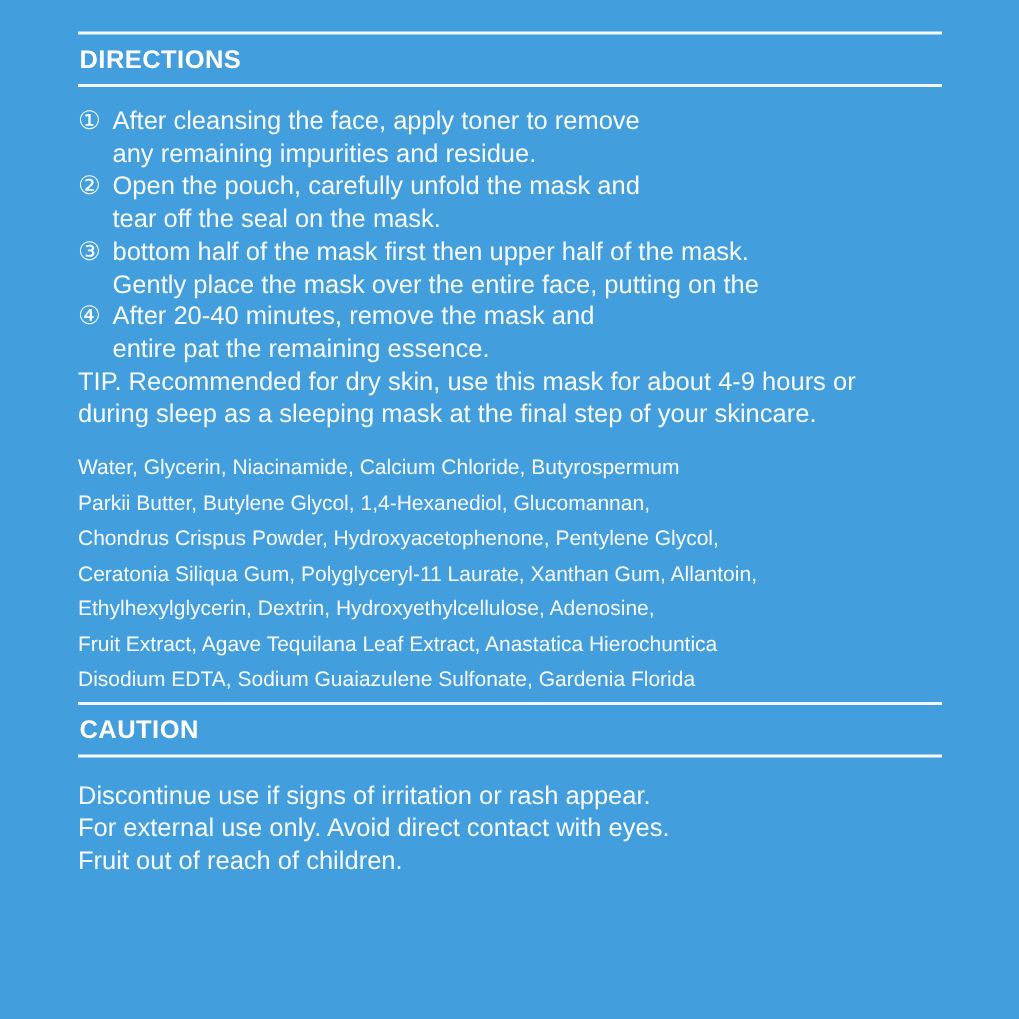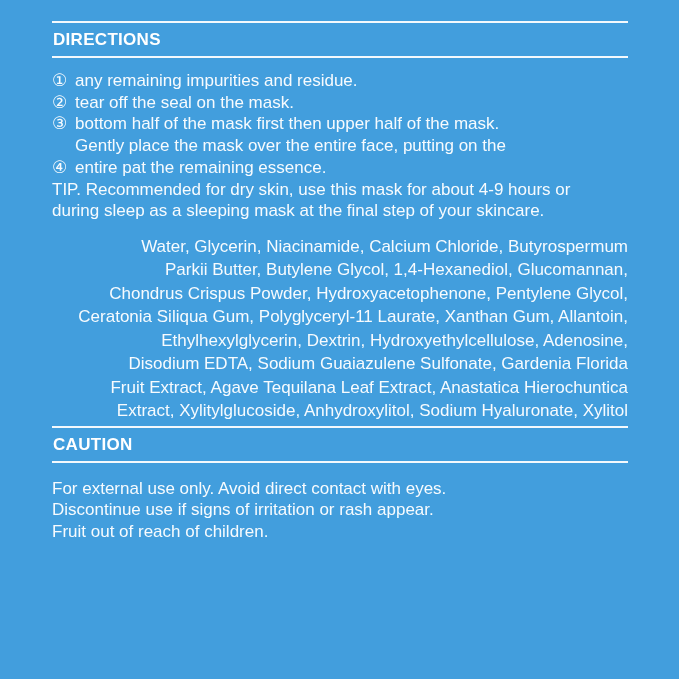--- a/index.html
+++ b/index.html
@@ -38,83 +38,84 @@
     padding-left: 23px;
   }
   .num {
     position: absolute;
     left: 0;
     top: 0;
   }
   .tip { margin-top: 0; }
   .ingredients-body {
     margin: 13px 0 3px;
-    font-size: 17px;
+    font-size: 14px;
     line-height: 23.5px;
-    text-align: right;
   }
   .caution-body {
     margin: 15px 0 0;
     font-size: 17px;
     line-height: 21.5px;
   }
 </style>
 </head>
 <body>
 
 <div class="label">
 
   <section>
     <h2 class="section-header">DIRECTIONS</h2>
     <div class="directions-body">
 
       <div class="direction-item">
         <span class="num">①</span>
+        <div>After cleansing the face, apply toner to remove</div>
         <div>any remaining impurities and residue.</div>
       </div>
 
       <div class="direction-item">
         <span class="num">②</span>
+        <div>Open the pouch, carefully unfold the mask and</div>
         <div>tear off the seal on the mask.</div>
       </div>
 
       <div class="direction-item">
         <span class="num">③</span>
         <div>bottom half of the mask first then upper half of the mask.</div>
         <div>Gently place the mask over the entire face, putting on the</div>
       </div>
 
       <div class="direction-item">
         <span class="num">④</span>
+        <div>After 20-40 minutes, remove the mask and</div>
         <div>entire pat the remaining essence.</div>
       </div>
 
       <div class="tip">
         <div>TIP. Recommended for dry skin, use this mask for about 4-9 hours or</div>
         <div>during sleep as a sleeping mask at the final step of your skincare.</div>
       </div>
 
     </div>
   </section>
 
   <section>
     <div class="ingredients-body">
       <div>Water, Glycerin, Niacinamide, Calcium Chloride, Butyrospermum</div>
       <div>Parkii Butter, Butylene Glycol, 1,4-Hexanediol, Glucomannan,</div>
       <div>Chondrus Crispus Powder, Hydroxyacetophenone, Pentylene Glycol,</div>
       <div>Ceratonia Siliqua Gum, Polyglyceryl-11 Laurate, Xanthan Gum, Allantoin,</div>
       <div>Ethylhexylglycerin, Dextrin, Hydroxyethylcellulose, Adenosine,</div>
+      <div>Fruit Extract, Agave Tequilana Leaf Extract, Anastatica Hierochuntica</div>
       <div>Disodium EDTA, Sodium Guaiazulene Sulfonate, Gardenia Florida</div>
-      <div>Fruit Extract, Agave Tequilana Leaf Extract, Anastatica Hierochuntica</div>
-      <div>Extract, Xylitylglucoside, Anhydroxylitol, Sodium Hyaluronate, Xylitol</div>
     </div>
   </section>
 
   <section>
     <h2 class="section-header">CAUTION</h2>
     <div class="caution-body">
+      <div>Discontinue use if signs of irritation or rash appear.</div>
       <div>For external use only. Avoid direct contact with eyes.</div>
-      <div>Discontinue use if signs of irritation or rash appear.</div>
       <div>Fruit out of reach of children.</div>
     </div>
   </section>
 
 </div>
 
 </body></html>

